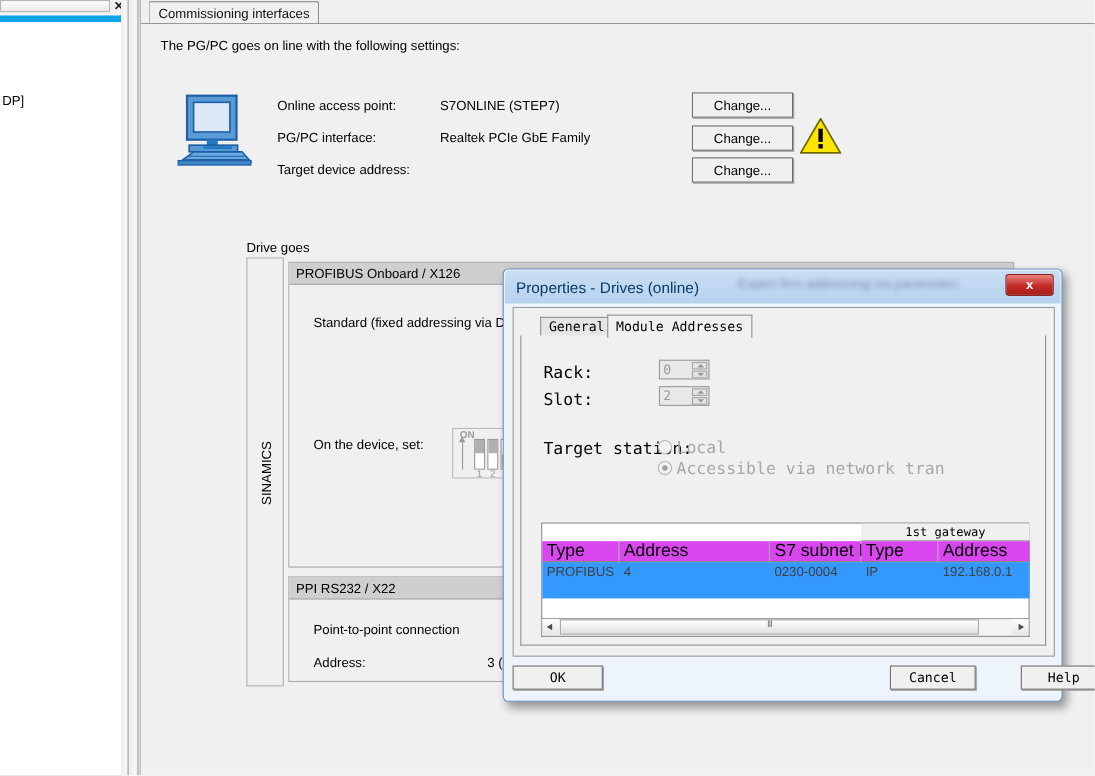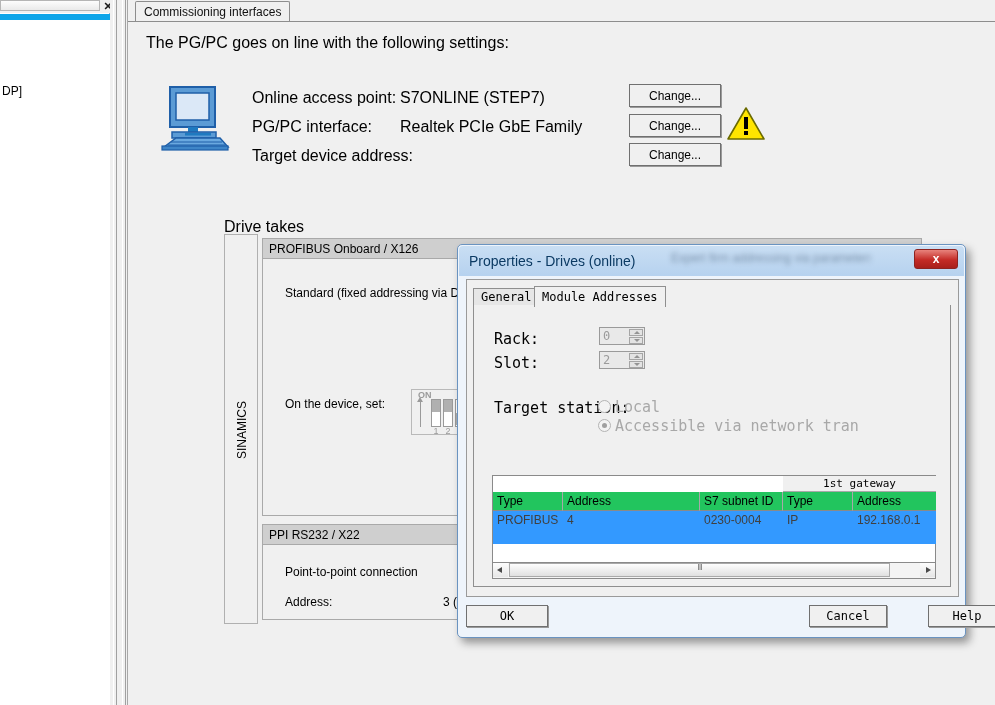--- a/index.html
+++ b/index.html
@@ -75,21 +75,21 @@
   #tabstrip-line {
     position: absolute; left: 0; top: 21px; width: 868px; height: 1px;
     background: #8d8d8d;
   }
 
   #content-area {
     position: absolute; left: 0; top: 22px; width: 868px; height: 683px;
     background: #f0f0f0;
   }
 
-  .lbl { position: absolute; font-size: 16px; color: #000; white-space: nowrap; }
+  .lbl { position: absolute; font-size: 12px; color: #000; white-space: nowrap; }
 
   #intro-text { left: 18px; top: 12px; }
 
   
   #pc-icon { position: absolute; left: 30px; top: 63px; width: 72px; height: 66px; }
 
   
   #row-oap-label   { left: 124px; top: 67px; }
   #row-oap-value   { left: 272px; top: 67px; }
   #row-pgpc-label  { left: 124px; top: 96px; }
@@ -200,21 +200,21 @@
     border: 1px solid #8d2320; border-radius: 3px;
     color: #fff; font-size: 12px; font-weight: bold;
     line-height: 19px; text-align: center; cursor: default;
     box-sizing: border-box;
   }
   #dlg-body {
     position: absolute; left: 8px; top: 34px; width: 493px; height: 318px;
     background: #f0f0f0; border: 1px solid #9a9a9a; box-sizing: border-box;
   }
   
-  #dlg-tabs { position: absolute; left: 6px; top: 6px; width: 480px; height: 20px; padding-left: 16px; }
+  #dlg-tabs { position: absolute; left: 24px; top: 6px; width: 480px; height: 20px; padding-left: 16px; }
   .dlg-tab {
     position: absolute; top: 2px; height: 18px;
     font-family: "DejaVu Sans Mono", monospace; font-size: 12px; color: #000;
     padding: 1px 7px 0 7px; box-sizing: border-box;
     background: #e6e6e6; border: 1px solid #8f8f8f; border-bottom: none;
     white-space: nowrap; cursor: default;
   }
   .dlg-tab.active { background: #f0f0f0; top: 0px; height: 21px; padding-top: 3px; z-index: 3;}
   #tab-general { left: 0px; }
   #tab-module-addresses { left: 61px; }
@@ -273,22 +273,22 @@
   .th-group {
     position: absolute; top: 0; height: 16px; box-sizing: border-box;
     background: #f0f0f0; border-right: 1px solid #a8a8a8; border-bottom: 1px solid #a8a8a8;
     font-family: "DejaVu Sans Mono", monospace; font-size: 11px; color: #000;
     text-align: center; line-height: 15px; white-space: nowrap;
   }
   #grp-connection { left: 0; width: 290px; }
   #grp-gateway { left: 290px; width: 153px; border-right: none; }
   .th-col {
     position: absolute; top: 16px; height: 19px; box-sizing: border-box;
-    background: #22c55e; border-right: 1px solid #a8a8a8; border-bottom: 1px solid #8a8a8a;
-    font-size: 12px; color: #000; padding-left: 4px; line-height: 18px; white-space: nowrap;
+    background: #d946ef; border-right: 1px solid #a8a8a8; border-bottom: 1px solid #8a8a8a;
+    font-size: 16px; color: #000; padding-left: 4px; line-height: 18px; white-space: nowrap;
   }
   #th-type1   { left: 0;   width: 70px; }
   #th-addr1   { left: 70px; width: 137px; }
   #th-subnet  { left: 207px; width: 83px; }
   #th-type2   { left: 290px; width: 70px; }
   #th-addr2   { left: 360px; width: 83px; border-right: none; }
   #row-selected {
     position: absolute; left: 0; top: 35px; width: 443px; height: 33px;
     background: #3399ff; color: #404040;
   }
@@ -388,21 +388,21 @@
       <button class="btn" id="btn-change-1">Change...</button>
       <button class="btn" id="btn-change-2">Change...</button>
       <button class="btn" id="btn-change-3">Change...</button>
 
       <svg id="warn-icon" viewBox="0 0 40 36">
         <polygon points="20,2 38,33 2,33" fill="#ffe500" stroke="#6b6b00" stroke-width="1.6" stroke-linejoin="round"></polygon>
         <rect x="18" y="11" width="4" height="12" fill="#000"></rect>
         <rect x="18" y="25" width="4" height="4" fill="#000"></rect>
       </svg>
 
-      <div class="lbl" id="drive-unit-label">Drive takes</div>
+      <div class="lbl" id="drive-unit-label">Drive goes</div>
 
       <div id="drive-frame">
         <div id="sinamics-col">
           <div id="sinamics-text">SINAMICS</div>
         </div>
 
         <div id="modules-col">
 
           <div class="module-box" id="mod-profibus">
             <div class="module-header">PROFIBUS Onboard / X126</div>

